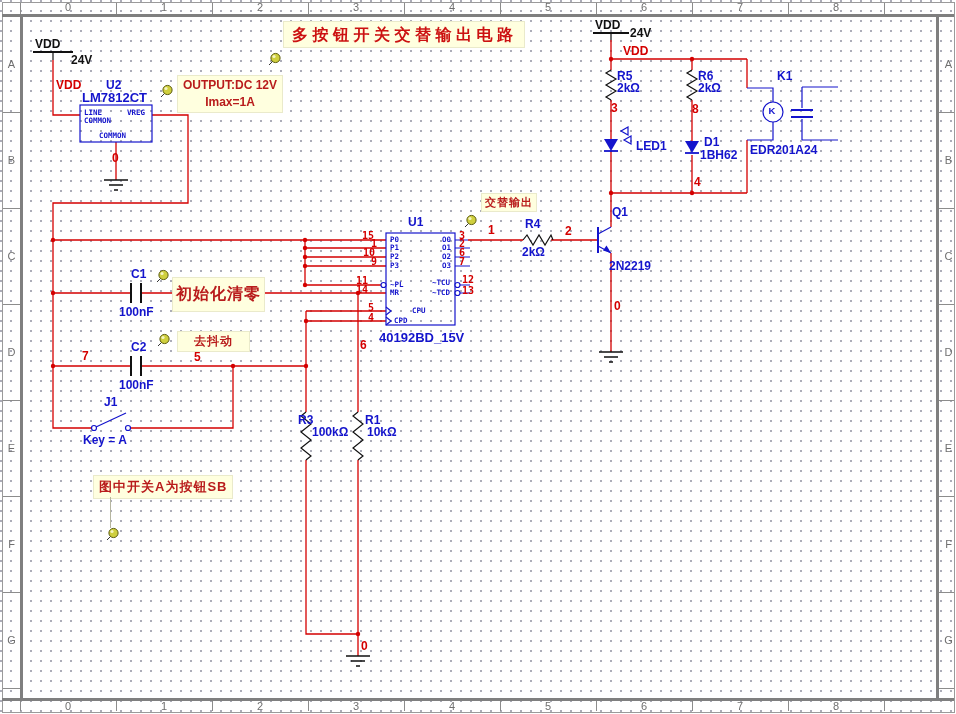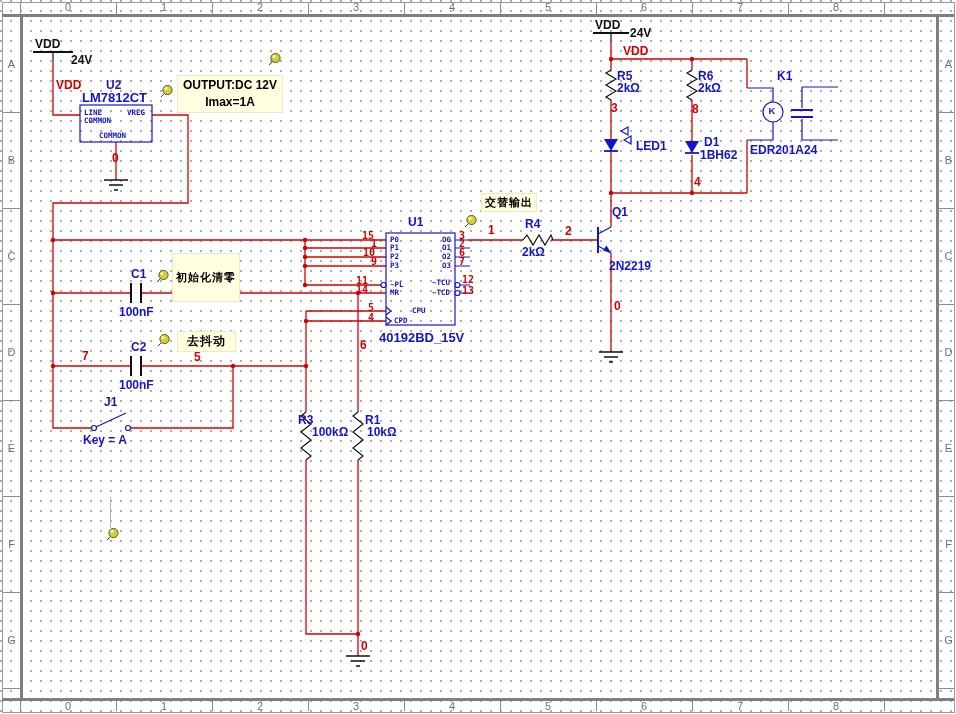--- a/index.html
+++ b/index.html
@@ -4,21 +4,21 @@
 <style>
   html,body{margin:0;padding:0;background:#fff;}
   #stage{position:relative;width:956px;height:714px;background:#fff;overflow:hidden;
     font-family:"Liberation Sans",sans-serif;
     background-image:radial-gradient(circle at 1px 1px,#a9aab6 0.7px,transparent 0.9px);
     background-size:10px 10px;}
   .lbl{position:absolute;white-space:nowrap;font-weight:bold;line-height:1.05;}
   .blue{color:#1414cc}.red{color:#d40000}.blk{color:#111}
   .s7{font-size:7.5px;font-family:"DejaVu Sans Mono",monospace;}.s12{font-size:12px}.s13{font-size:13px}
   .pnum{font-size:10px;font-family:"DejaVu Sans Mono",monospace;color:#d40000;}
-  .note{position:absolute;background:#ffffdf;border:1px solid #eaeacb;color:#000000;
+  .note{position:absolute;background:#ffffdf;border:1px solid #eaeacb;color:#b91c1c;
     font-weight:bold;white-space:nowrap;}
   .ruler-bar{position:absolute;background:#7f7f7f;}
   .tickv{position:absolute;width:1px;background:#8c8c8c;}
   .tickh{position:absolute;height:1px;background:#8c8c8c;}
   .rlabel{position:absolute;color:#6f6f6f;font-size:11px;text-align:center;}
   .outer-frame{position:absolute;left:2px;top:2px;width:951px;height:709px;
     border:1px solid #9a9a9a;}
   svg{position:absolute;left:0;top:0;}
   .pin-svg{position:absolute;width:15px;height:15px;}
 </style>
@@ -266,27 +266,29 @@
   <span class="lbl red s12" style="left:692px;top:103px">8</span>
   <span class="lbl red s12" style="left:694px;top:176px">4</span>
   <span class="lbl red s12" style="left:488px;top:224px">1</span>
   <span class="lbl red s12" style="left:565px;top:225px">2</span>
   <span class="lbl red s12" style="left:614px;top:300px">0</span>
   <span class="lbl red s12" style="left:360px;top:339px">6</span>
   <span class="lbl red s12" style="left:82px;top:350px">7</span>
   <span class="lbl red s12" style="left:194px;top:351px">5</span>
   <span class="lbl red s12" style="left:361px;top:640px">0</span>
 
+  <div class="note" style="left:283px;top:21px;height:20px;font-size:16px;letter-spacing:4.5px;color:#cc1111;padding:3px 6px 2px 8px">多按钮开关交替输出电路</div>
   <div class="note" style="left:177px;top:75px;width:104px;font-size:12px;line-height:17px;text-align:center;padding:1px 0">
     <div>OUTPUT:DC 12V</div>
     <div>Imax=1A</div>
   </div>
   <div class="note" style="left:481px;top:193px;font-size:11px;padding:1px 3px;letter-spacing:1px">交替输出</div>
-  <div class="note" style="left:172px;top:253px;font-size:11px;padding:16px 3px;letter-spacing:1px">初始化清零</div>
-  <div class="note" style="left:177px;top:331px;font-size:12px;padding:1px 9px;letter-spacing:1px">去抖动</div>
+  <div class="note" style="left:172px;top:277px;font-size:16px;padding:6px 3px;letter-spacing:1px">初始化清零</div>
+  <div class="note" style="left:177px;top:331px;font-size:12px;padding:1px 16px;letter-spacing:1px">去抖动</div>
+  <div class="note" style="left:93px;top:475px;font-size:13px;padding:2px 5px;letter-spacing:1px">图中开关A为按钮SB</div>
   <div style="position:absolute;left:110px;top:497px;width:1px;height:31px;background:#b5b5a0"></div>
 
   <svg class="pin-svg" style="left:267px;top:52px" viewBox="0 0 15 15">
       <path d="M2 13 L6 9" stroke="#333" stroke-width="1" fill="none"></path>
       <circle cx="8.5" cy="6" r="4.6" fill="#cfcf3e" stroke="#5c5c10" stroke-width="1"></circle>
       <circle cx="7" cy="4.5" r="1.6" fill="#f4f4c2" stroke="none"></circle>
     </svg>
   <svg class="pin-svg" style="left:159px;top:84px" viewBox="0 0 15 15">
       <path d="M2 13 L6 9" stroke="#333" stroke-width="1" fill="none"></path>
       <circle cx="8.5" cy="6" r="4.6" fill="#cfcf3e" stroke="#5c5c10" stroke-width="1"></circle>

